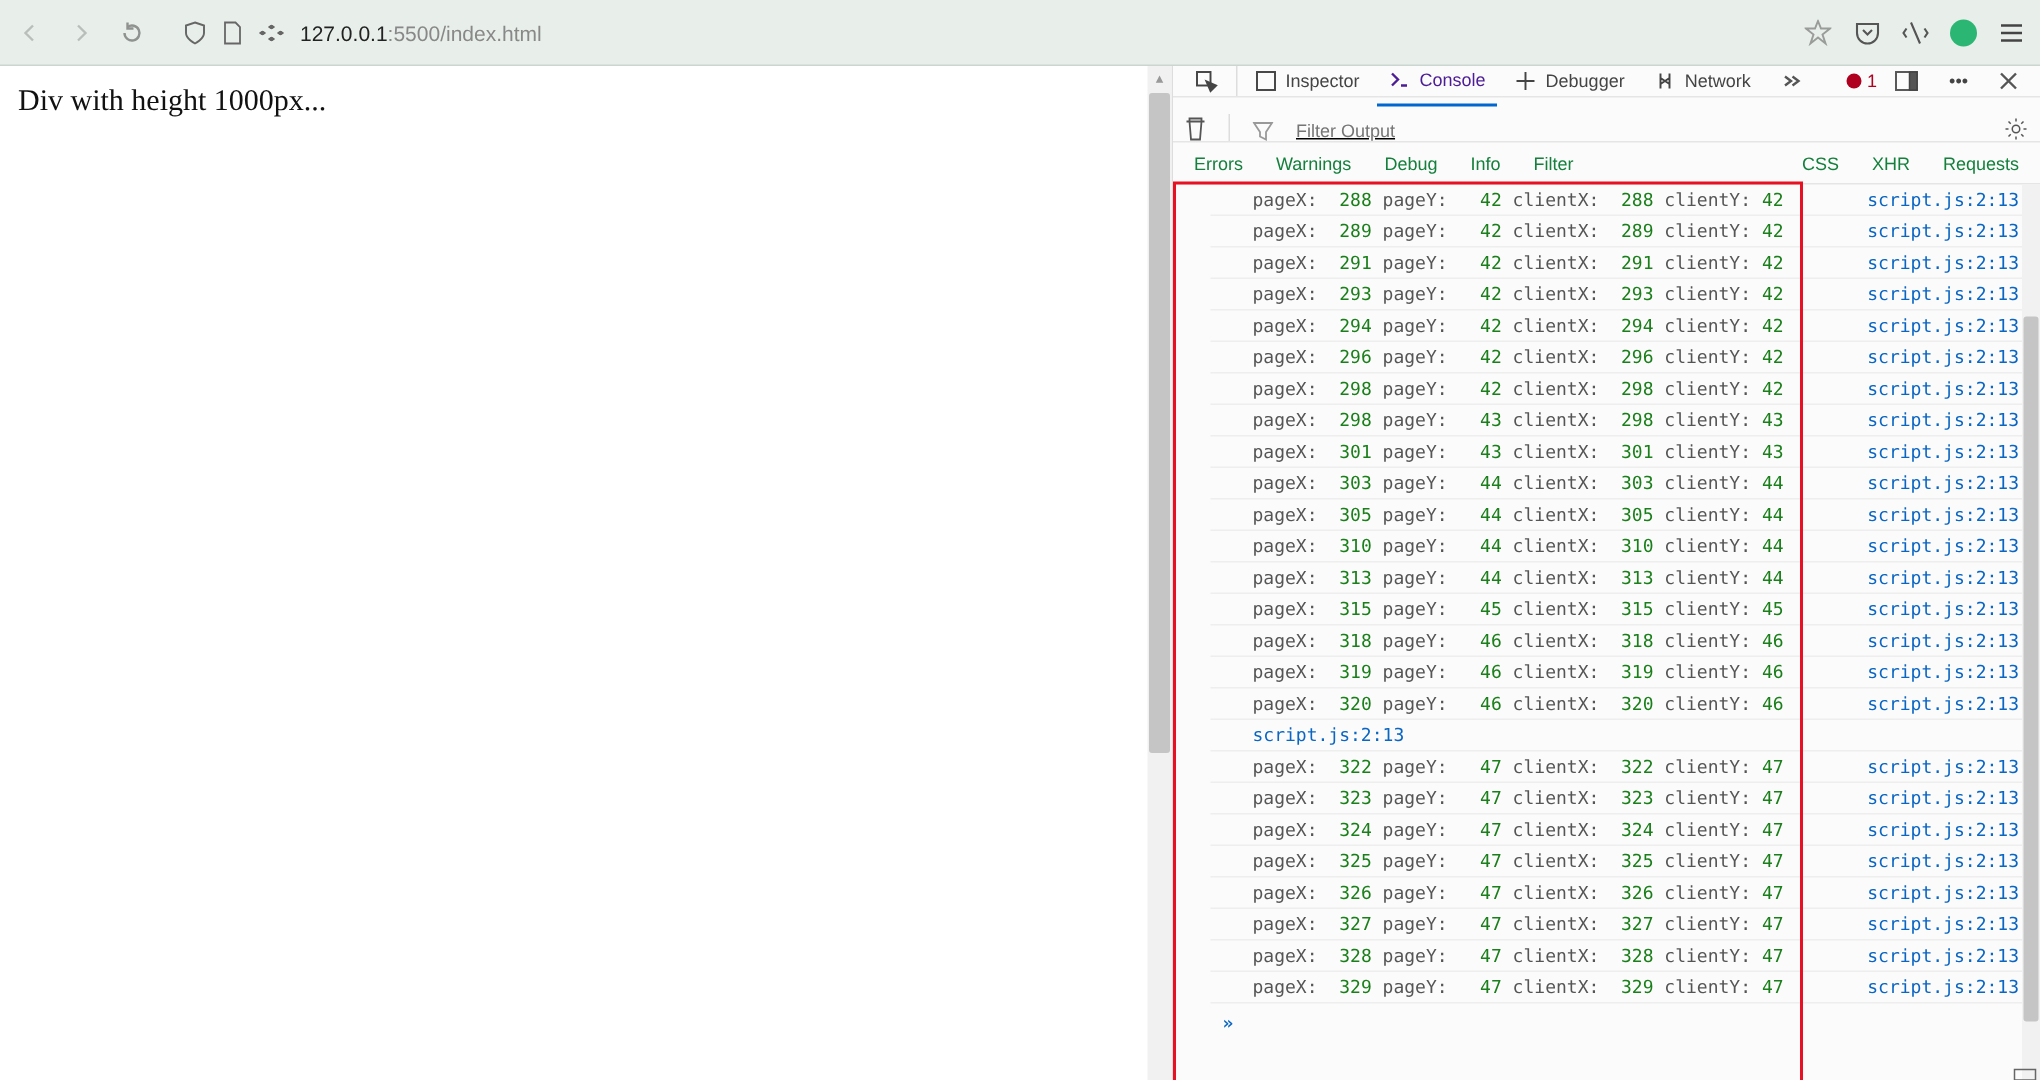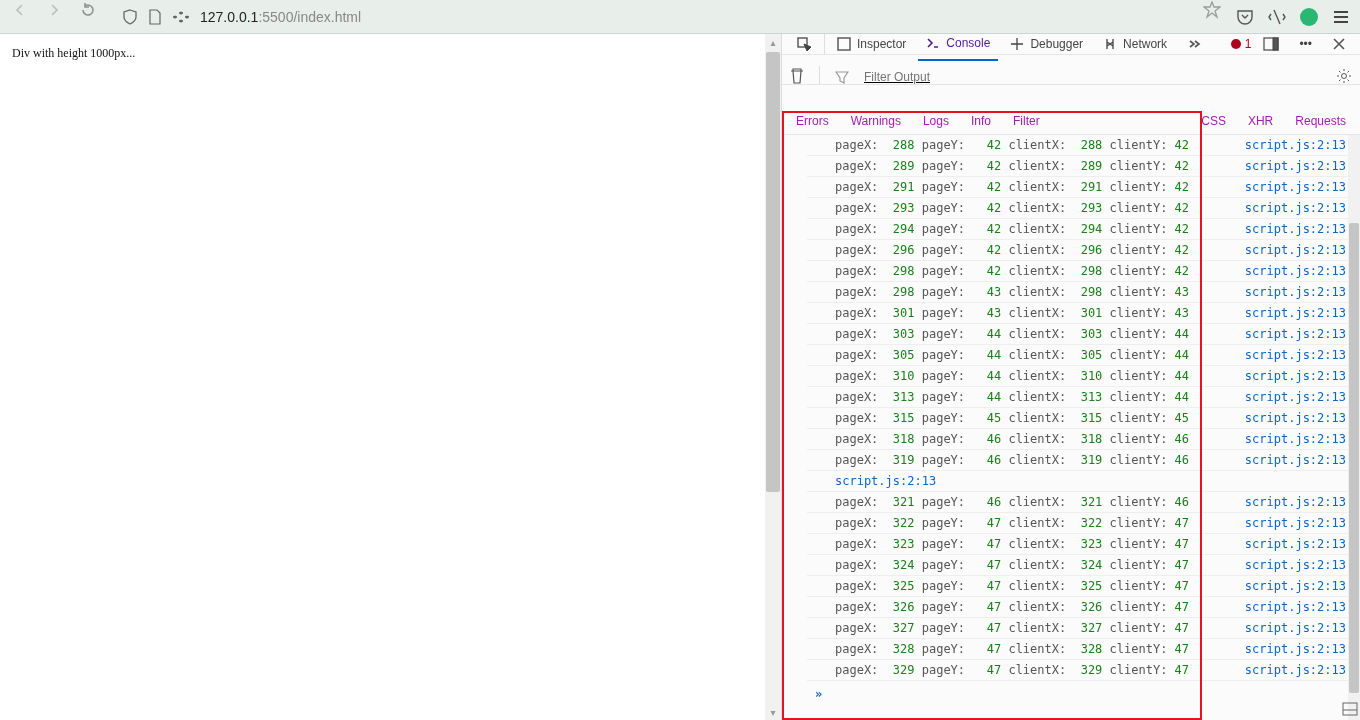--- a/index.html
+++ b/index.html
@@ -1,42 +1,42 @@
 <!DOCTYPE html>
 <html><head>
 <meta charset="utf-8">
 <style>
 * { box-sizing: border-box; margin: 0; padding: 0; }
 html, body { width: 1360px; height: 720px; overflow: hidden; font-family: -apple-system, BlinkMacSystemFont, "Segoe UI", sans-serif; font-size: 12px; }
-.browser-bar { height: 34px; background: #e8efea; display: flex; padding: 0 10px; gap: 14px; border-bottom: 1px solid #ccd6d0; }
+.browser-bar { height: 44px; background: #e8efea; display: flex; align-items: center; padding: 0 10px; gap: 14px; border-bottom: 1px solid #ccd6d0; }
 .nav-btn { color: #5a5a5a; cursor: pointer; display: flex; align-items: center; justify-content: center; width: 20px; height: 20px; opacity: .6; }
 .nav-btn.disabled{opacity:.35;}
 .url-wrap { flex: 1; display: flex; align-items: center; gap: 10px; padding-left: 10px; }
 .url-icons { display: flex; gap: 10px; color: #666; align-items: center; }
 .url-text { color: #888; font-size: 14px; }
 .url-text .dark { color: #222; }
 .right-toolbar { display: flex; gap: 14px; color: #444; align-items: center; }
 .body-split { display: flex; height: calc(720px - 34px); }
 .page-area { width: 782px; position: relative; border-right: 1px solid #ddd; background: #fff; }
-.page-content { padding: 12px; font-family: "Times New Roman", serif; font-size: 12px; color: #111; }
+.page-content { padding: 12px; font-family: "Times New Roman", serif; font-size: 20px; color: #111; }
 .page-scrollbar { position: absolute; right: 0; top: 0; bottom: 0; width: 16px; background: #f1f1f1; }
 .page-scrollbar .thumb { position: absolute; left: 1px; right: 1px; top: 18px; height: 440px; background: #c5c5c5; border-radius: 2px; }
 .page-scrollbar .arrow { position: absolute; left: 0; right: 0; height: 16px; display: flex; align-items: center; justify-content: center; color: #999; font-size: 10px; }
 .page-scrollbar .arrow.top{top:0;} .page-scrollbar .arrow.btm{bottom:0;}
 .devtools { flex: 1; display: flex; flex-direction: column; background: #fbfbfb; position: relative; }
 .dt-tabs { height: 21px; display: flex; align-items: center; border-bottom: 1px solid #e5e5e5; padding: 0 6px; gap: 4px; }
 .dt-tab { display: flex; align-items: center; gap: 6px; padding: 0 8px; height: 34px; color: #444; cursor: pointer; }
 .dt-tab.active { color: #4c1d95; border-bottom: 2px solid #0067d0; }
 .dt-tab svg { stroke: currentColor; fill: none; }
 .dt-tabs .spacer { flex: 1; }
 .dt-err { display: flex; align-items: center; gap: 4px; color: #b00020; font-size: 12px; }
 .dt-err .dot{width:10px;height:10px;border-radius:50%;background:#b00020;}
 .dt-toolbar { height: 30px; display: flex; align-items: flex-end; border-bottom: 1px solid #e5e5e5; padding: 0 8px; gap: 15px; text-decoration: underline; }
 .filter-input { border: none; background: transparent; color: #888; flex: 1; font-size: 12px; }
-.dt-catrow { height: 28px; display: flex; align-items: center; gap: 10px; padding: 0 8px; border-bottom: 1px solid #e5e5e5; color: #a21caf; overflow:hidden;margin-top:22px; }
+.dt-catrow { height: 28px; display: flex; align-items: center; gap: 10px; padding: 0 8px; border-bottom: 1px solid #e5e5e5; color: #15803d; overflow:hidden; }
 .dt-catrow .cat { padding: 2px 6px; }
 .red-box { position: absolute; border: 2px solid #e81123; left: 0; top: 77px; width: 420px; bottom: 0; pointer-events: none; z-index: 5; }
 .console-body { flex: 1; overflow: hidden; position: relative; font-family: "Consolas","Menlo",monospace; font-size: 12px; padding-left: 25px; }
 .console-scroller { position: absolute; right: 0; top: 0; bottom: 0; width: 12px; background: #f1f1f1; }
 .console-scroller .thumb{position:absolute;left:1px;right:1px;top:88px;height:470px;background:#c5c5c5;border-radius:2px;}
 .console-lines { }
 .row { display: flex; align-items: center; height: 21px; border-bottom: 1px solid #eee; padding-left: 28px; padding-right: 14px; }
 .row .msg { flex: 1; white-space: pre; color: #555; }
 .row .num { color: #1a7f1a; }
 .row .src { color: #0b66c3; text-align: center; }
@@ -182,21 +182,21 @@
       <input class="filter-input" placeholder="Filter Output" style="">
       <svg width="16" height="16" viewBox="0 0 16 16">
           <circle cx="8" cy="8" r="2.5" stroke="#555" fill="none"></circle>
           <path d="M8 1v2M8 13v2M1 8h2M13 8h2M3 3l1.5 1.5M11.5 11.5L13 13M13 3l-1.5 1.5M4.5 11.5L3 13" stroke="#555"></path>
         </svg>
     </div>
 
     <div class="dt-catrow">
       <span class="cat">Errors</span>
       <span class="cat">Warnings</span>
-      <span class="cat">Logs</span>
+      <span class="cat">Debug</span>
       <span class="cat">Info</span>
       <span class="cat">Filter</span>
       <span style="flex:1"></span>
       <span class="cat">CSS</span>
       <span class="cat">XHR</span>
       <span class="cat">Requests</span>
     </div>
 
     <div class="red-box"></div>
 
@@ -260,24 +260,24 @@
           </div>
           <div class="row">
             <span class="msg">pageX: <span class="num"> 318</span> pageY: <span class="num">  46</span> clientX: <span class="num"> 318</span> clientY: <span class="num">46</span></span>
             <span class="src">script.js:2:13</span>
           </div>
           <div class="row">
             <span class="msg">pageX: <span class="num"> 319</span> pageY: <span class="num">  46</span> clientX: <span class="num"> 319</span> clientY: <span class="num">46</span></span>
             <span class="src">script.js:2:13</span>
           </div>
           <div class="row">
-            <span class="src">script.js:2:13</span>
-          </div>
-          <div class="row">
-            <span class="msg">pageX: <span class="num"> 321</span> pageY: <span class="num">  46</span> clientX: <span class="num"> 321</span> clientY: <span class="num">46</span></span>
+            <span class="msg">pageX: <span class="num"> 320</span> pageY: <span class="num">  46</span> clientX: <span class="num"> 320</span> clientY: <span class="num">46</span></span>
+            <span class="src">script.js:2:13</span>
+          </div>
+          <div class="row">
             <span class="src">script.js:2:13</span>
           </div>
           <div class="row">
             <span class="msg">pageX: <span class="num"> 322</span> pageY: <span class="num">  47</span> clientX: <span class="num"> 322</span> clientY: <span class="num">47</span></span>
             <span class="src">script.js:2:13</span>
           </div>
           <div class="row">
             <span class="msg">pageX: <span class="num"> 323</span> pageY: <span class="num">  47</span> clientX: <span class="num"> 323</span> clientY: <span class="num">47</span></span>
             <span class="src">script.js:2:13</span>
           </div>

